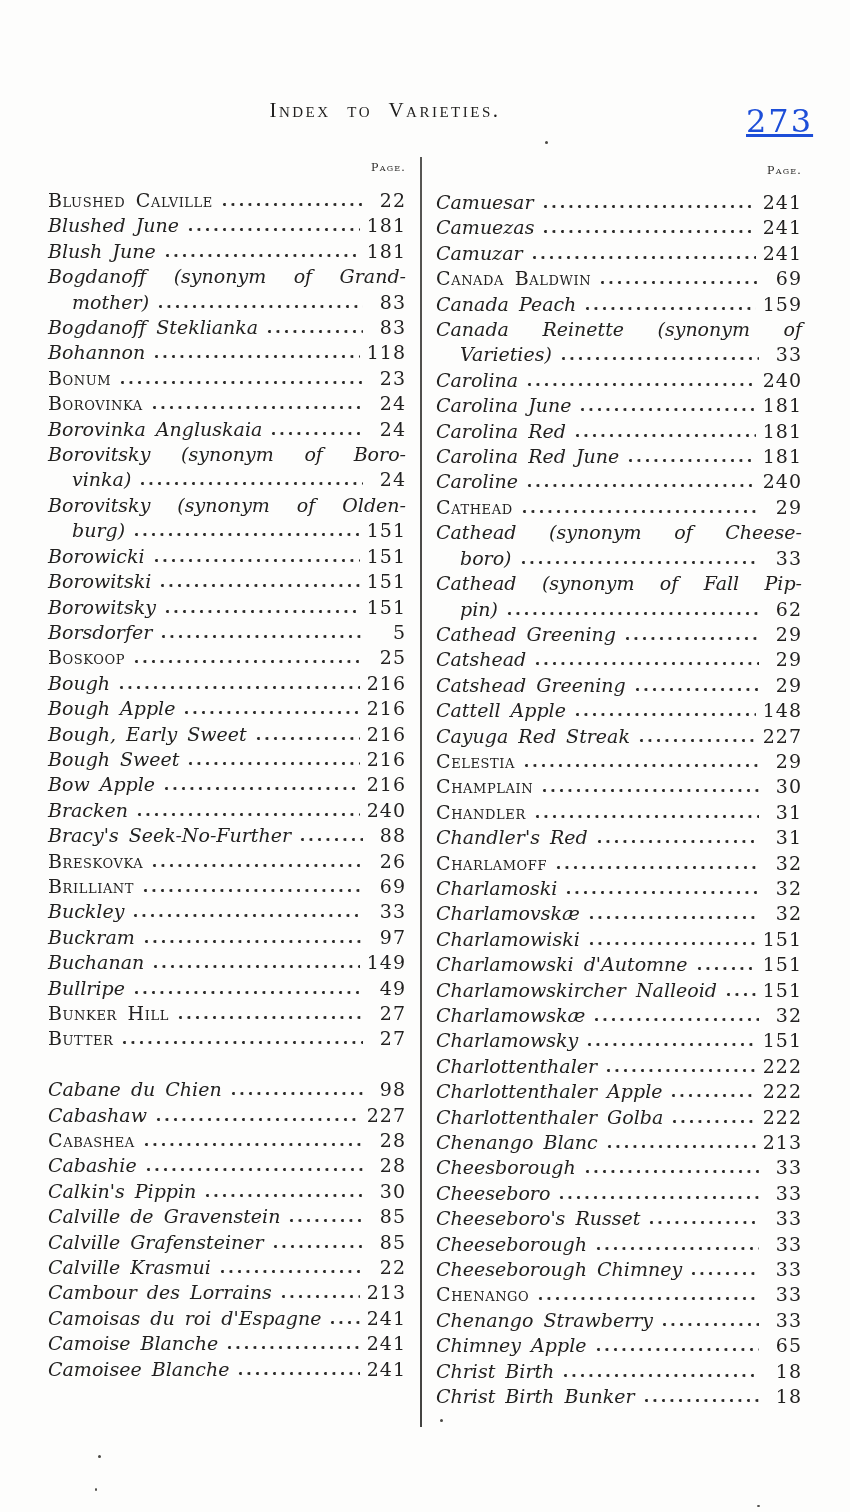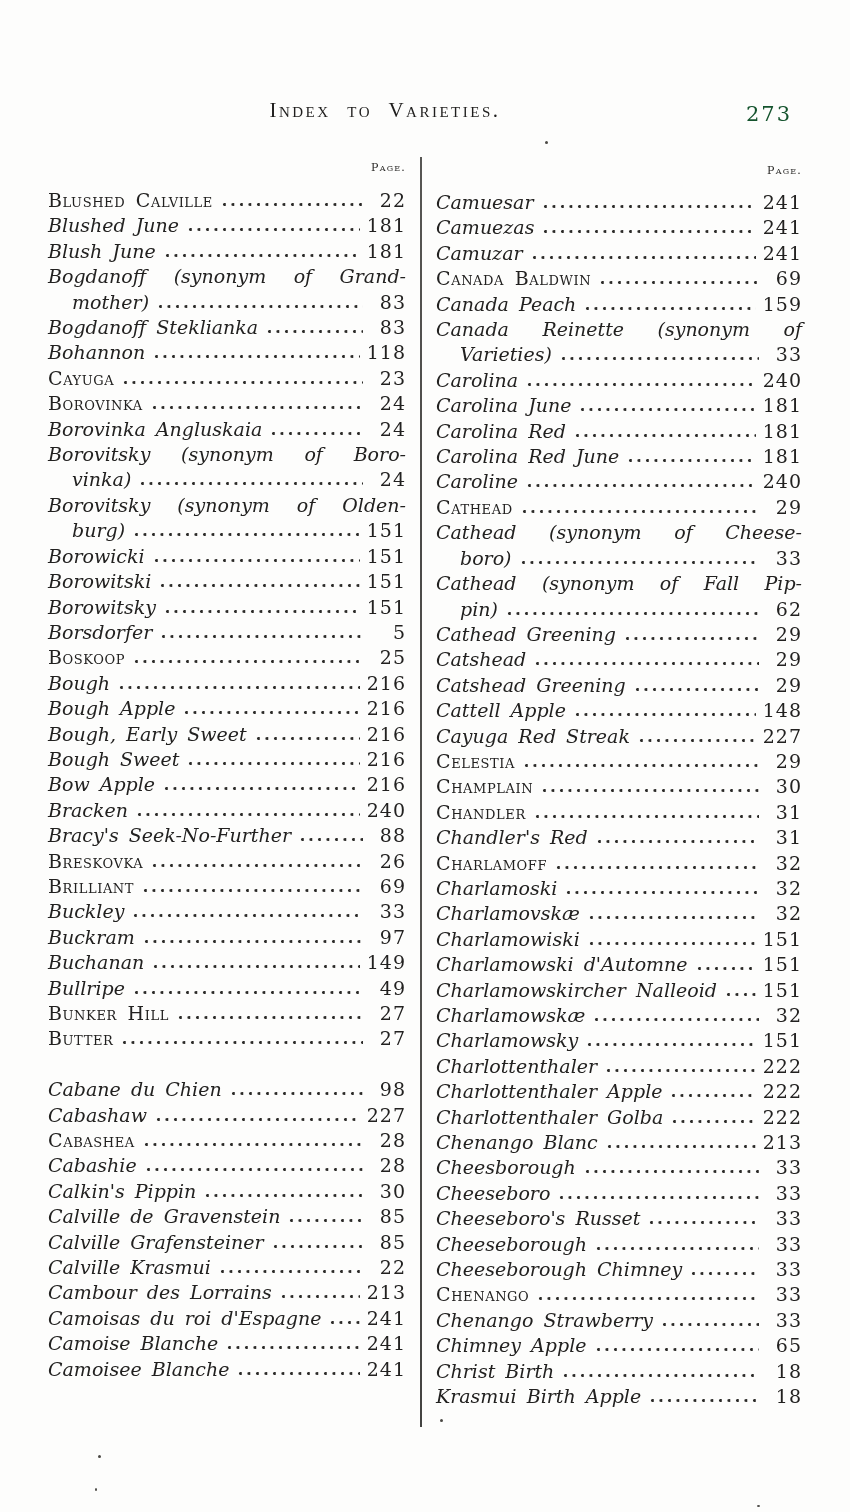--- a/index.html
+++ b/index.html
@@ -21,23 +21,24 @@
     text-align: center;
     font-variant: small-caps;
     font-size: 21px;
     letter-spacing: 2.5px;
     word-spacing: 9px;
     color: #1f1e1d;
     font-family: Liberation Serif, serif;
   }
   .folio {
     position: absolute; top: 102px; left: 746px;
-    font-size: 21px;
+    font-size: 32px;
     letter-spacing: 2px;
-    color: #14532d;
+    color: #1d4ed8;
+    text-decoration: underline;
   }
   .col-page-label {
     position: absolute;
     font-size: 11px;
     font-variant: small-caps;
     letter-spacing: 1.2px;
     text-align: right;
     color: #2a2927;
   }
   .col-page-label.left  { left: 48px;  width: 358px; top: 161px; }
@@ -133,21 +134,21 @@
       </div>
       <div class="entry italic">
         <div class="line final">
           <span class="vname">Bohannon</span>
           <span class="leader"></span>
           <span class="pnum">118</span>
         </div>
       </div>
       <div class="entry caps">
         <div class="line final">
-          <span class="vname">Cayuga</span>
+          <span class="vname">Bonum</span>
           <span class="leader"></span>
           <span class="pnum">23</span>
         </div>
       </div>
       <div class="entry caps">
         <div class="line final">
           <span class="vname">Borovinka</span>
           <span class="leader"></span>
           <span class="pnum">24</span>
         </div>
@@ -708,21 +709,21 @@
       </div>
       <div class="entry italic">
         <div class="line final">
           <span class="vname">Christ Birth</span>
           <span class="leader"></span>
           <span class="pnum">18</span>
         </div>
       </div>
       <div class="entry italic">
         <div class="line final">
-          <span class="vname">Krasmui Birth Apple</span>
+          <span class="vname">Christ Birth Bunker</span>
           <span class="leader"></span>
           <span class="pnum">18</span>
         </div>
       </div>
     </div>
 
   <div class="speck s1"></div>
   <div class="speck s2"></div>
   <div class="speck s3"></div>
   <div class="speck s4"></div>

